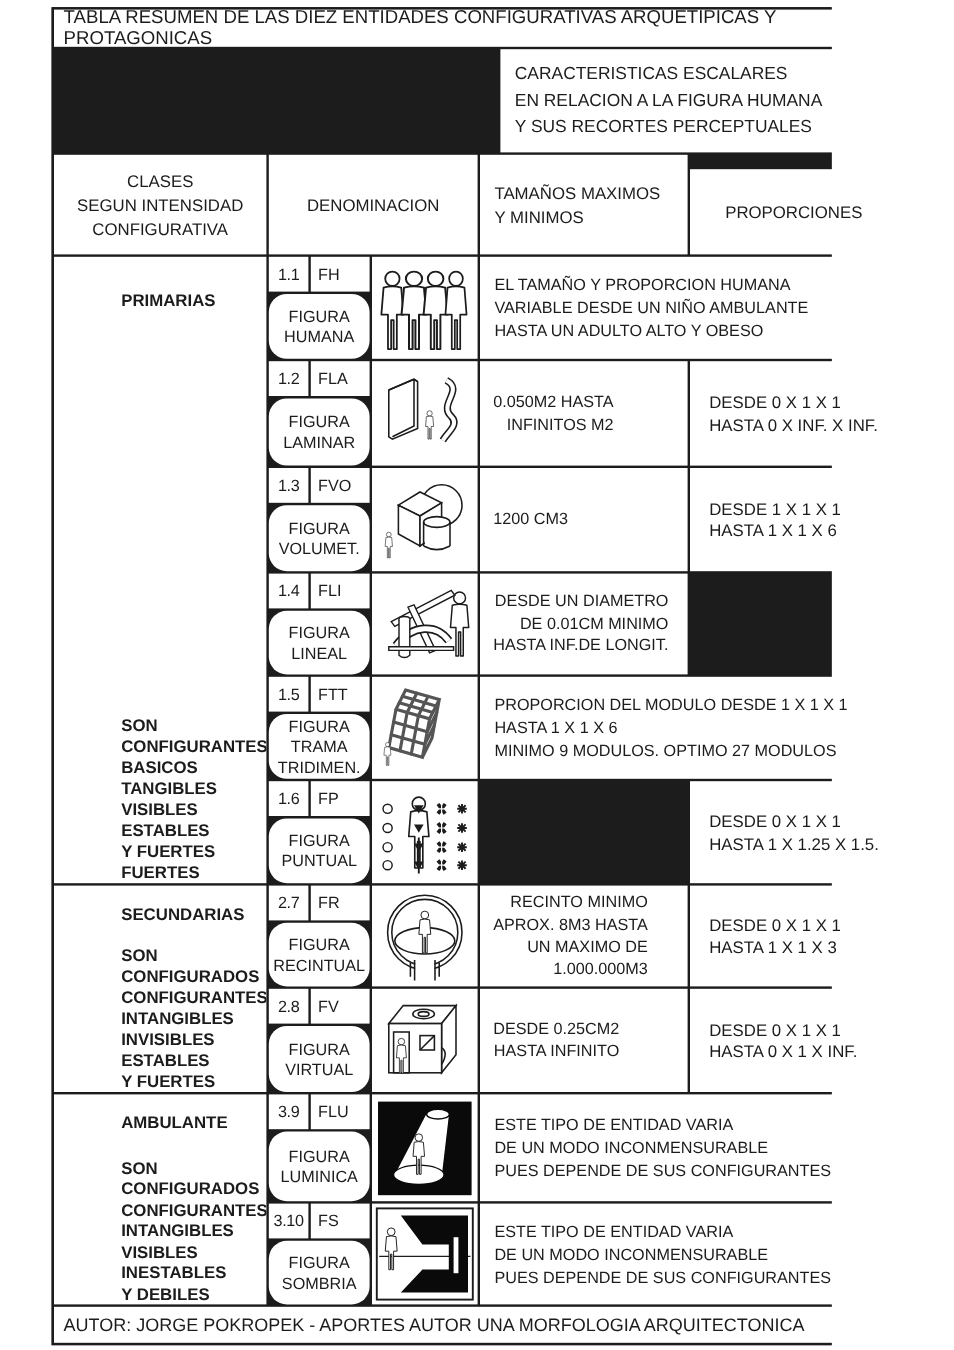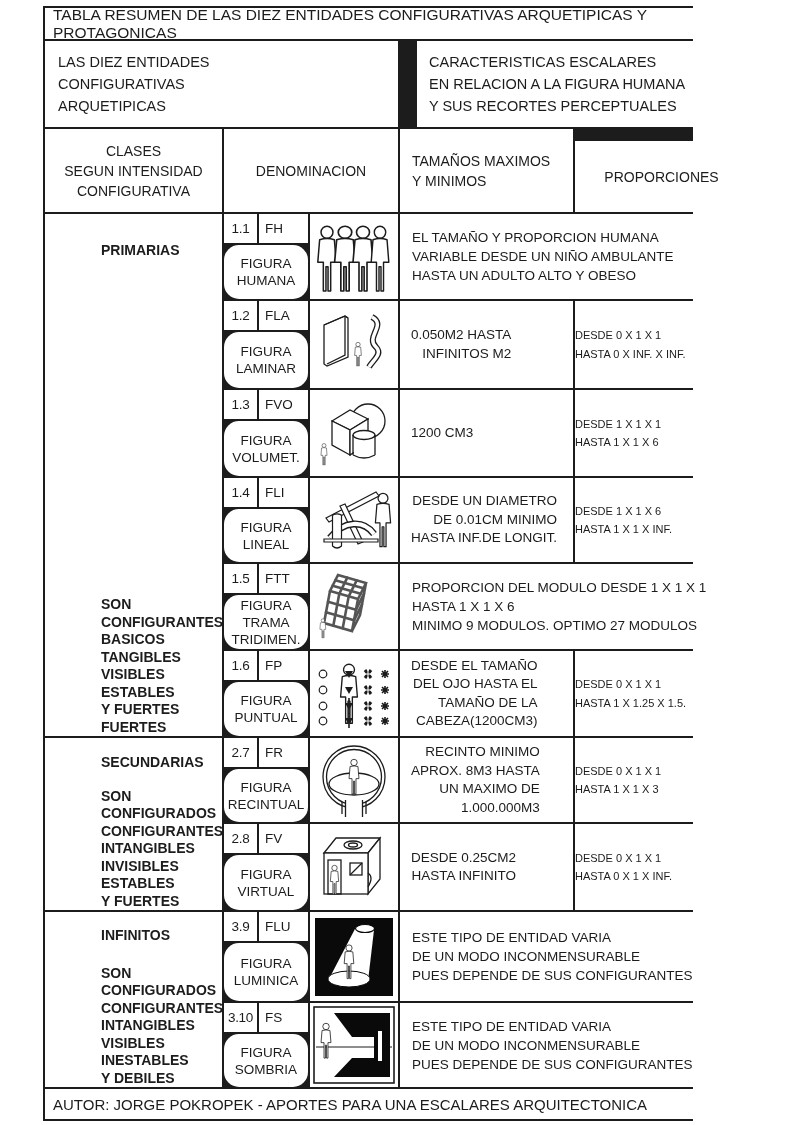--- a/index.html
+++ b/index.html
@@ -29,21 +29,21 @@
   .grp-2 .gdesc{margin-top:10px;}
   .denom{grid-column:2;display:grid;gap:2px;background:#1c1c1c;box-sizing:border-box;
          grid-template-columns:33px 49px 1fr;grid-template-rows:29px 1fr;}
   .d{background:#ffffff;display:flex;align-items:center;box-sizing:border-box;overflow:hidden;}
   .dnum{grid-column:1;grid-row:1;justify-content:center;font-size:13.5px;letter-spacing:-0.3px;}
   .dcode{grid-column:2;grid-row:1;padding-left:6px;font-size:13.5px;}
   .dname{grid-column:1/3;grid-row:2;justify-content:center;text-align:center;
          font-size:13.5px;line-height:17px;border-radius:15px;}
   .dicon{grid-column:3;grid-row:1/3;justify-content:center;}
   .sizes{grid-column:3;padding-left:11px;font-size:13.5px;line-height:18.5px;text-align:right;}
-  .props{grid-column:4;font-size:11px;line-height:18.5px;}
+  .props{grid-column:4;padding-left:16px;font-size:14px;line-height:18.5px;}
   .spanrc{grid-column:3/5;padding-left:12px;font-size:13.5px;line-height:19px;}
   .r4{grid-row:4}.r5{grid-row:5}.r6{grid-row:6}.r7{grid-row:7}.r8{grid-row:8}
   .r9{grid-row:9}.r10{grid-row:10}.r11{grid-row:11}.r12{grid-row:12}.r13{grid-row:13}
   .footer{grid-column:1/5;grid-row:14;padding-left:8px;font-size:15px;}
   svg{display:block;}
   .defs{position:absolute;width:0;height:0;overflow:hidden;}
 </style>
 </head>
 <body>
 
@@ -53,23 +53,20 @@
       <circle cx="0" cy="-25" r="5.2"></circle>
       <path d="M -6.4,-18.5 Q 0,-20.5 6.4,-18.5 L 8,1 L 3.2,1 L 3.2,26 L 0.9,26 L 0.9,5 L -0.9,5 L -0.9,26 L -3.2,26 L -3.2,1 L -8,1 Z"></path>
     </g>
   </symbol>
 </svg>
 
 <div class="table">
 
   <div class="cell title">TABLA RESUMEN DE LAS DIEZ ENTIDADES CONFIGURATIVAS ARQUETIPICAS Y PROTAGONICAS</div>
 
-  <div class="cell hl pre">LAS DIEZ ENTIDADES
-CONFIGURATIVAS
-ARQUETIPICAS</div>
   <div class="cell hr pre">CARACTERISTICAS ESCALARES
 EN RELACION A LA FIGURA HUMANA
 Y SUS RECORTES PERCEPTUALES</div>
 
   <div class="cell ch c1 pre">CLASES
 SEGUN INTENSIDAD
 CONFIGURATIVA</div>
   <div class="cell ch c2 pre">DENOMINACION</div>
   <div class="cell ch c3 pre">TAMAÑOS MAXIMOS
 Y MINIMOS</div>
@@ -90,21 +87,21 @@
     <div>SECUNDARIAS</div>
     <div class="gdesc pre">SON
 CONFIGURADOS
 CONFIGURANTES
 INTANGIBLES
 INVISIBLES
 ESTABLES
 Y FUERTES</div>
   </div>
   <div class="cell grp grp-2">
-    <div>INFINITOS</div>
+    <div>AMBULANTE</div>
     <div class="gdesc pre">SON
 CONFIGURADOS
 CONFIGURANTES
 INTANGIBLES
 VISIBLES
 INESTABLES
 Y DEBILES</div>
   </div>
 
   <div class="denom r4">
@@ -181,22 +178,20 @@
         <path d="M18,58 C32,40 52,40 62,54" stroke="#fff" stroke-width="4.2"></path>
         <ellipse cx="25" cy="36" rx="4.5" ry="2.2" fill="#fff"></ellipse>
         <path d="M20.5,36 L20.5,66 Q25,70 29.5,66 L29.5,36" fill="#fff"></path>
         <path d="M12,59 L66,59 L66,62 L12,62 Z" fill="#fff"></path>
       </svg>
     </div>
   </div>
   <div class="cell sizes r7 pre">DESDE UN DIAMETRO
 DE 0.01CM MINIMO
 HASTA INF.DE LONGIT.</div>
-  <div class="cell props r7 pre">DESDE 1 X 1 X 6
-HASTA 1 X 1 X INF.</div>
 
   <div class="denom r8">
     <div class="d dnum">1.5</div>
     <div class="d dcode">FTT</div>
     <div class="d dname pre">FIGURA
 TRAMA
 TRIDIMEN.</div>
     <div class="d dicon">
       <svg width="84" height="80" viewBox="0 0 84 80" fill="none" stroke="#555" stroke-width="2.6" stroke-linecap="round">
         <path d="M26,8 L54,16 L46,32 L18,24 Z M18,24 L12,56 L40,64 L46,32 M54,16 L48,48 L40,64"></path>
@@ -240,24 +235,20 @@
         </g>
         <g stroke="#1c1c1c" stroke-width="1.6">
           <path d="M73,16 L73,24 M69,20 L77,20 M70,17 L76,23 M76,17 L70,23"></path>
           <path d="M73,32 L73,40 M69,36 L77,36 M70,33 L76,39 M76,33 L70,39"></path>
           <path d="M73,48 L73,56 M69,52 L77,52 M70,49 L76,55 M76,49 L70,55"></path>
           <path d="M73,63 L73,71 M69,67 L77,67 M70,64 L76,70 M76,64 L70,70"></path>
         </g>
       </svg>
     </div>
   </div>
-  <div class="cell sizes r9 pre">DESDE EL TAMAÑO
-DEL OJO HASTA EL
-TAMAÑO DE LA
-CABEZA(1200CM3)</div>
   <div class="cell props r9 pre">DESDE 0 X 1 X 1
 HASTA 1 X 1.25 X 1.5.</div>
 
   <div class="denom r10">
     <div class="d dnum">2.7</div>
     <div class="d dcode">FR</div>
     <div class="d dname pre">FIGURA
 RECINTUAL</div>
     <div class="d dicon">
       <svg width="84" height="80" viewBox="0 0 84 80" fill="none" stroke="#1c1c1c" stroke-width="1.3">
@@ -333,15 +324,15 @@
         <path d="M22,8 L78,8 L78,72 L22,72 L40,53 L62,53 L62,32 L40,32 Z" fill="#0a0a0a"></path>
         <rect x="66" y="26" width="4" height="30" fill="#fff"></rect>
         <use href="#person" transform="translate(14,37) scale(0.62)"></use>
       </svg>
     </div>
   </div>
   <div class="cell spanrc r13 pre">ESTE TIPO DE ENTIDAD VARIA
 DE UN MODO INCONMENSURABLE
 PUES DEPENDE  DE SUS CONFIGURANTES</div>
 
-  <div class="cell footer">AUTOR: JORGE POKROPEK - APORTES PARA UNA ESCALARES ARQUITECTONICA</div>
+  <div class="cell footer">AUTOR: JORGE POKROPEK - APORTES AUTOR UNA MORFOLOGIA ARQUITECTONICA</div>
 
 </div>
 
 </body></html>

